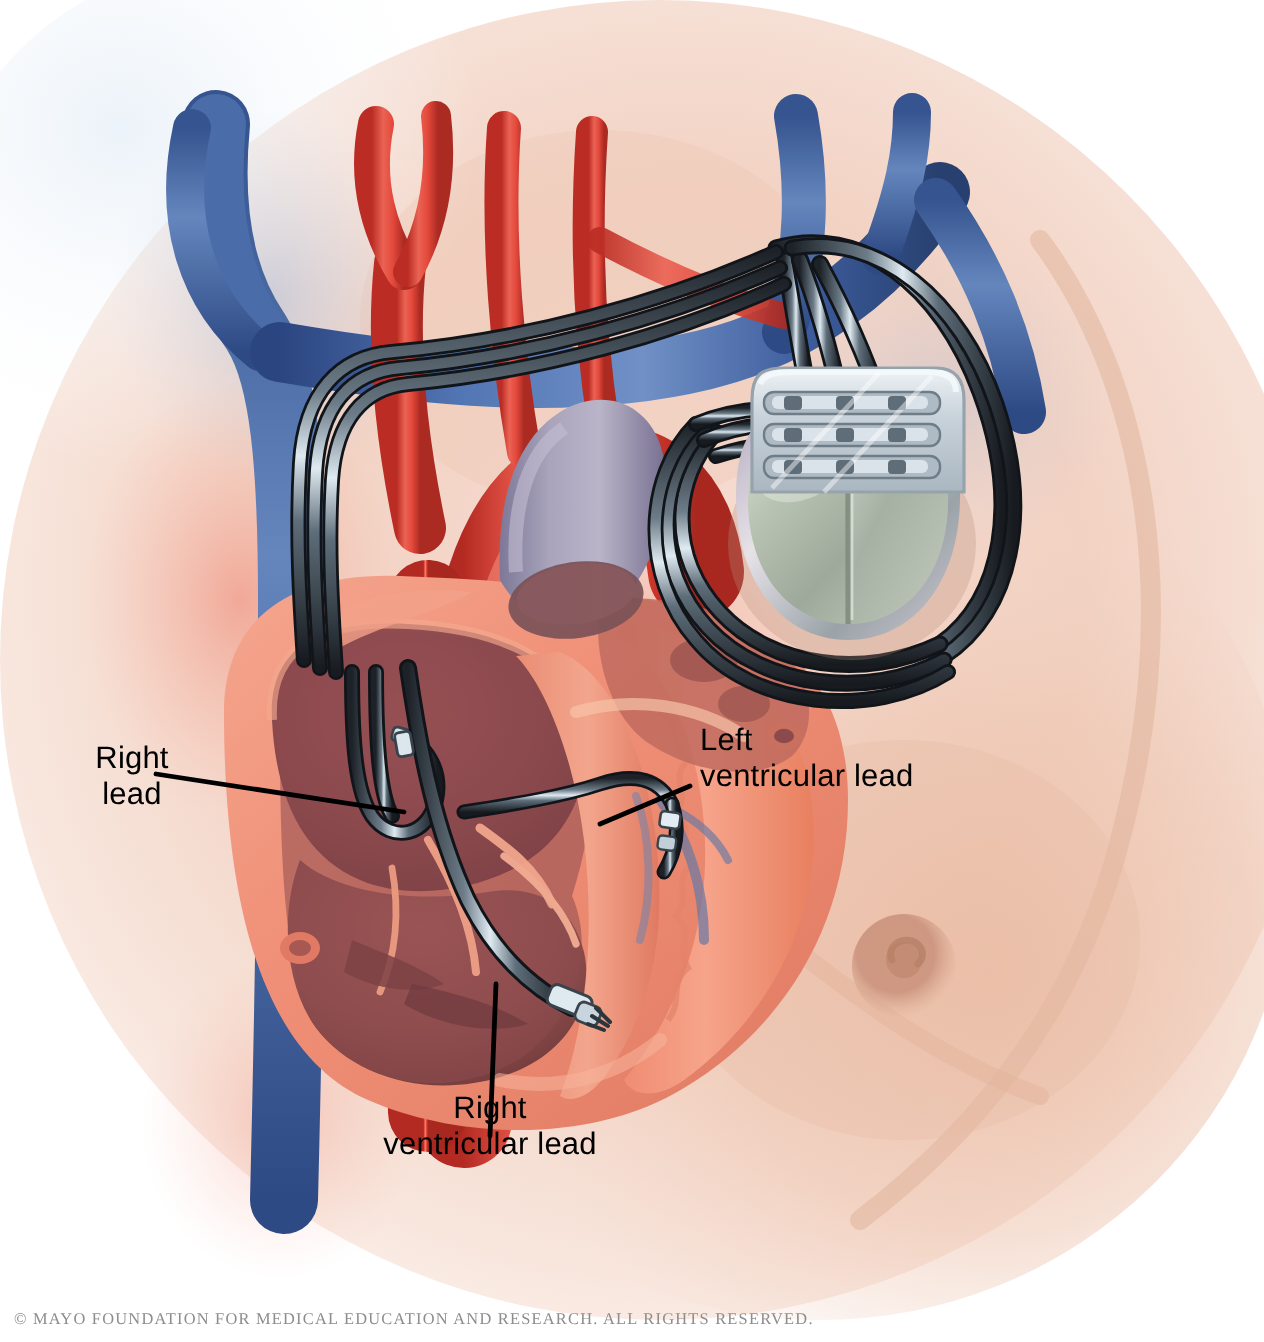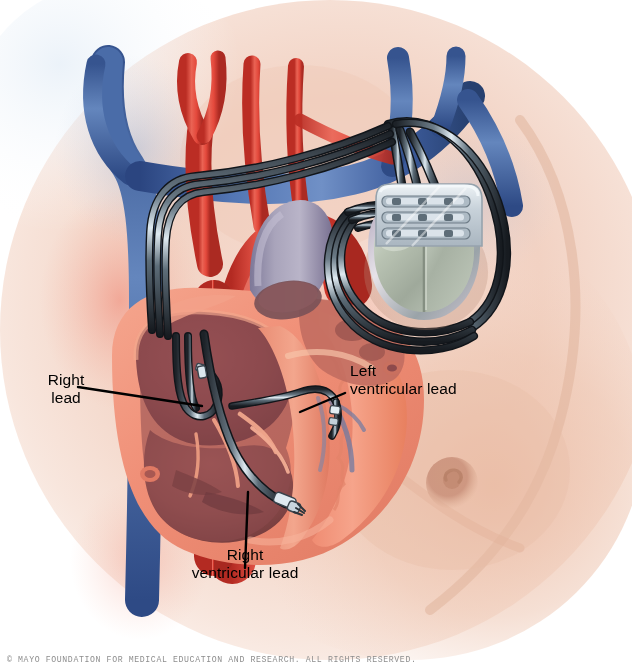--- a/index.html
+++ b/index.html
@@ -8,21 +8,21 @@
        font-family:"Liberation Sans","DejaVu Sans",sans-serif;}
   #stage{position:relative;width:632px;height:671px;background:#ffffff;overflow:hidden;}
   #art{position:absolute;left:0;top:0;width:632px;height:671px;}
   .lbl{position:absolute;color:#000;font-size:15.5px;line-height:17.5px;
        text-align:center;white-space:pre-line;letter-spacing:.1px;}
   #lbl-atrial{left:14px;top:371px;width:104px;text-align:center;}
   #lbl-lv{left:350px;top:362px;width:140px;text-align:left;}
   #lbl-rv{left:172px;top:546px;width:146px;text-align:center;}
   #copyright{position:absolute;left:7px;top:655px;color:#8d8d8d;
              font-size:8.2px;letter-spacing:.62px;white-space:nowrap;
-             font-family:Liberation Mono, monospace;}
+             font-family:Liberation Serif, serif;}
 </style>
 </head>
 <body>
 
 <div id="stage">
 
   <svg id="art" viewBox="0 0 632 671" xmlns="http://www.w3.org/2000/svg">
     <defs>
 
       <radialGradient id="torsoG" cx="52%" cy="45%" r="72%">

